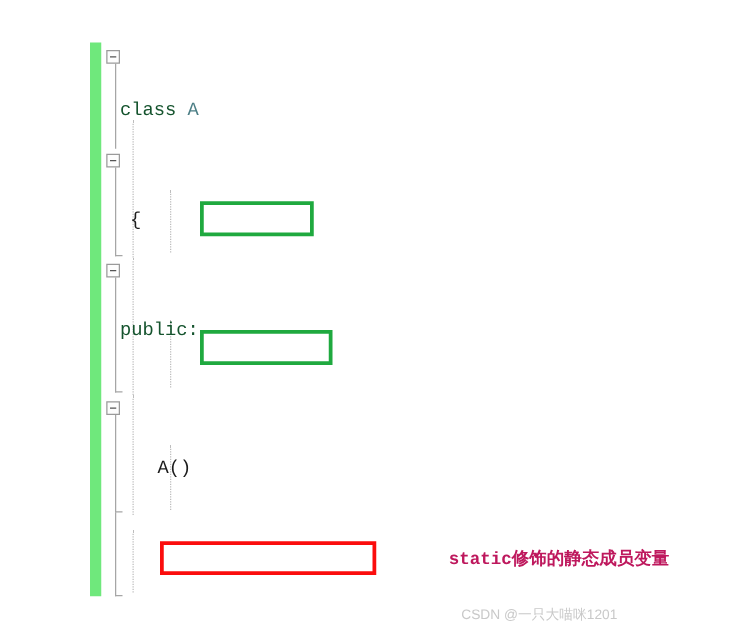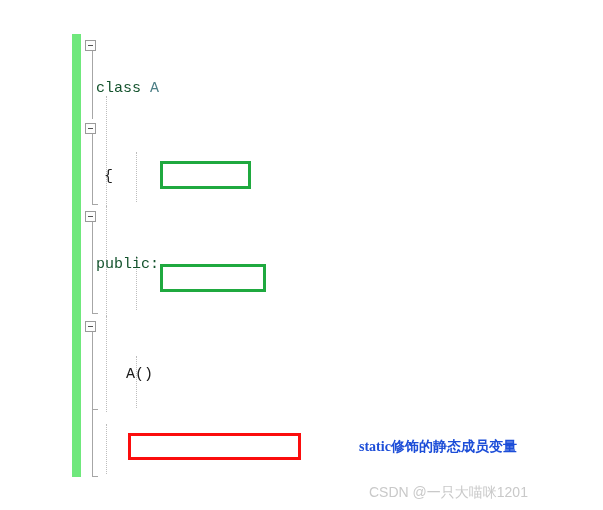--- a/index.html
+++ b/index.html
@@ -106,35 +106,35 @@
     border: 3px solid #fb0d0d;
     background: transparent;
     box-sizing: border-box;
   }
 
   
   .annot-red {
     position: absolute;
     left: 359px;
     top: 438px;
-    color: #1d4ed8;
-    font-family: Liberation Serif, serif;
+    color: #be185d;
+    font-family: Liberation Mono, monospace;
     font-size: 14px;
     font-weight: bold;
     white-space: nowrap;
   }
 
   
   .watermark {
     position: absolute;
     left: 369px;
     top: 484px;
     color: #c9c9c9;
     font-family: "Liberation Sans", sans-serif;
-    font-size: 14px;
+    font-size: 11px;
     white-space: nowrap;
   }
 </style>
 </head>
 <body>
 
 <div id="editor">
 
   <div class="change-bar"></div>
 

